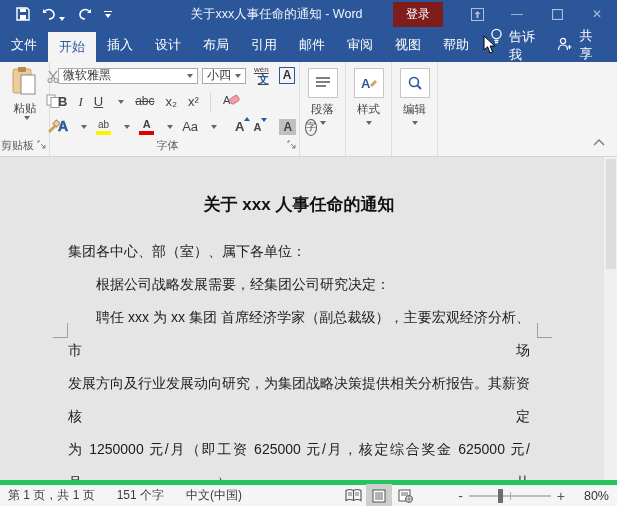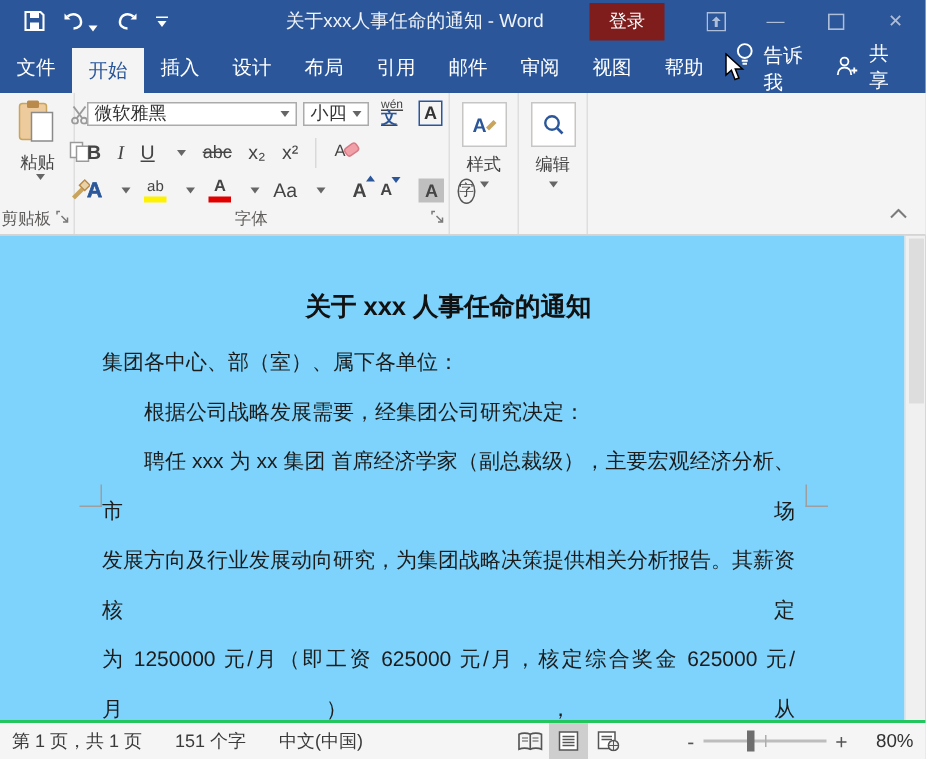--- a/index.html
+++ b/index.html
@@ -41,21 +41,21 @@
   .paste { position:absolute; left:6px; top:4px; width:38px; display:flex; flex-direction:column; align-items:center; }
   .paste-label { font-size:11.5px; margin-top:2px; color:#444; }
   .clip-col { position:absolute; left:46px; top:8px; display:flex; flex-direction:column; gap:8px; }
   .g-font { width:250px; }
   .frow { display:flex; align-items:center; padding-left:8px; }
   .frow1 { padding-top:4px; gap:4px; }
   .combo { background:#fff; border:1px solid #ABABAB; height:16px; display:flex; align-items:center;
     font-size:12px; padding:0 4px; justify-content:space-between; color:#333; }
   .combo .cname { overflow:hidden; white-space:nowrap; }
   .carrow { width:0; height:0; border-left:3.5px solid transparent; border-right:3.5px solid transparent; border-top:4px solid #666; margin-left:4px; flex:0 0 auto; }
-  .phonetic { display:flex; flex-direction:column; align-items:flex-start; line-height:1; margin-left:4px;text-decoration:underline; }
+  .phonetic { display:flex; flex-direction:column; align-items:flex-end; line-height:1; margin-left:4px;text-decoration:underline; }
   .phonetic .p1 { font-size:8px; color:#444; }
   .phonetic .p2 { font-size:11px; color:#2B579A; font-weight:bold; }
   .charborder { border:1px solid #2B579A; font-size:12px; font-weight:bold; color:#333; padding:1px 3px; line-height:1.1; margin-left:6px; }
   .frow2 { margin-top:6px; gap:11px; height:22px; }
   .frow3 { margin-top:3px; gap:9px; height:22px; }
   .fbtn { display:flex; align-items:flex-end; font-size:13px; color:#444; line-height:1.1; position:relative; }
   .b { font-weight:bold; }
   .i { font-style:italic; font-family:"Liberation Serif",serif; }
   .u { text-decoration:underline; }
   .strike { text-decoration:line-through; font-size:12px; }
@@ -68,36 +68,36 @@
   .tri-up { position:absolute; top:-3px; right:-6px; width:0; height:0; border-left:3px solid transparent; border-right:3px solid transparent; border-bottom:4px solid #2B579A; }
   .tri-dn { position:absolute; top:-3px; right:-6px; width:0; height:0; border-left:3px solid transparent; border-right:3px solid transparent; border-top:4px solid #2B579A; }
   .shadeA { background:#BFBFBF; padding:1px 4px; font-weight:bold; font-size:12px; }
   .encircle { border:1px solid #555; border-radius:50%; width:17px; height:17px; display:flex; align-items:center; justify-content:center; font-size:10px; }
   .cgroup { width:46px; display:flex; flex-direction:column; align-items:center; padding-top:6px; position:relative; border-right:1px solid #DEDEDE; }
   .cicon { width:30px; height:30px; background:#fff; border:1px solid #C8C6C4; display:flex; align-items:center; justify-content:center; }
   .clabel { font-size:11.5px; color:#444; margin-top:4px; }
   .cgroup .carrow { margin:4px 0 0 0; }
   .ribbon-collapse { position:absolute; right:12px; bottom:6px; }
   
-  .docarea { position:absolute; top:157px; left:0; right:0; bottom:26px; background:#7dd3fc; overflow:hidden; }
+  .docarea { position:absolute; top:157px; left:0; right:0; bottom:26px; background:#e5e5e5; overflow:hidden; }
   .cropmark { position:absolute; width:15px; height:15px; }
   .cm-tl { left:53px; top:166px; border-right:1px solid #9E9E9E; border-bottom:1px solid #9E9E9E; }
   .cm-tr { left:537px; top:166px; border-left:1px solid #9E9E9E; border-bottom:1px solid #9E9E9E; }
   .doc-content { position:absolute; left:68px; right:87px; top:0; }
   .doc-title { margin-top:36px; text-align:center; font-size:17px; font-weight:bold; color:#111;
     font-family:"Liberation Sans","DejaVu Sans",sans-serif; }
   .docline { font-size:14px; line-height:33px; color:#1c1c1c; white-space:nowrap; }
-  .docline.first { margin-top:9px; }
+  .docline.first { margin-top:19px; }
   .indent { text-indent:28px; }
   .jfy { text-align:justify; text-align-last:justify; white-space:normal; }
   .scrollbar { position:absolute; right:0; top:0; bottom:0; width:14px; background:#F0F0F0; border-left:1px solid #E4E4E4; }
   .thumb { position:absolute; top:2px; left:2px; width:10px; height:110px; background:#DDDDDD; }
   
   .statusbar { position:absolute; bottom:0; left:0; right:0; height:26px; background:#F5F5F5;
-    border-top:2px solid #22c55e; display:flex; align-items:center; font-size:12px; color:#3B3B3B; }
+    border-top:5px solid #22c55e; display:flex; align-items:center; font-size:12px; color:#3B3B3B; }
   .sb-left { display:flex; gap:22px; padding-left:8px; align-items:center; }
   .sb-right { margin-left:auto; display:flex; align-items:center; padding-right:8px; }
   .viewbtn { width:26px; height:24px; display:flex; align-items:center; justify-content:center; }
   .viewbtn.selected { background:#CFCECE; }
   .zoomwrap { display:flex; align-items:center; margin-left:34px; }
   .zminus,.zplus { color:#555; font-size:14px; padding:0 6px; }
   .ztrack { position:relative; width:82px; height:2px; background:#BDBDBD; }
   .ztick { position:absolute; left:50%; top:-3px; width:1px; height:8px; background:#ADADAD; }
   .zhandle { position:absolute; left:36%; top:-6px; width:5px; height:14px; background:#6E6E6E; }
   .zpct { width:38px; text-align:right; font-size:12.5px; color:#333; }
@@ -297,20 +297,29 @@
     <div class="glabel">字体</div>
     <span class="launcher">
       <svg width="9" height="9" viewBox="0 0 9 9">
           <path d="M1 3 V1 H3 M4 4 L8 8 M8 5 V8 H5" fill="none" stroke="#7A7A7A"></path>
         </svg>
     </span>
   </div>
 
   <div class="cgroup">
     <span class="cicon">
+      <svg width="18" height="14" viewBox="0 0 18 14">
+          <path d="M2 2 h14 M2 6 h14 M2 10 h10" stroke="#555" stroke-width="1.4"></path>
+        </svg>
+    </span>
+    <span class="clabel">段落</span>
+    <span class="carrow"></span>
+  </div>
+  <div class="cgroup">
+    <span class="cicon">
       <svg width="18" height="16" viewBox="0 0 18 16">
           <text x="1" y="13" font-size="13" font-weight="bold" fill="#2B579A">A</text>
           <path d="M10 10 L15 5 L17 7 L12 12 Z" fill="#C9A45C"></path>
         </svg>
     </span>
     <span class="clabel">样式</span>
     <span class="carrow"></span>
   </div>
   <div class="cgroup">
     <span class="cicon">

